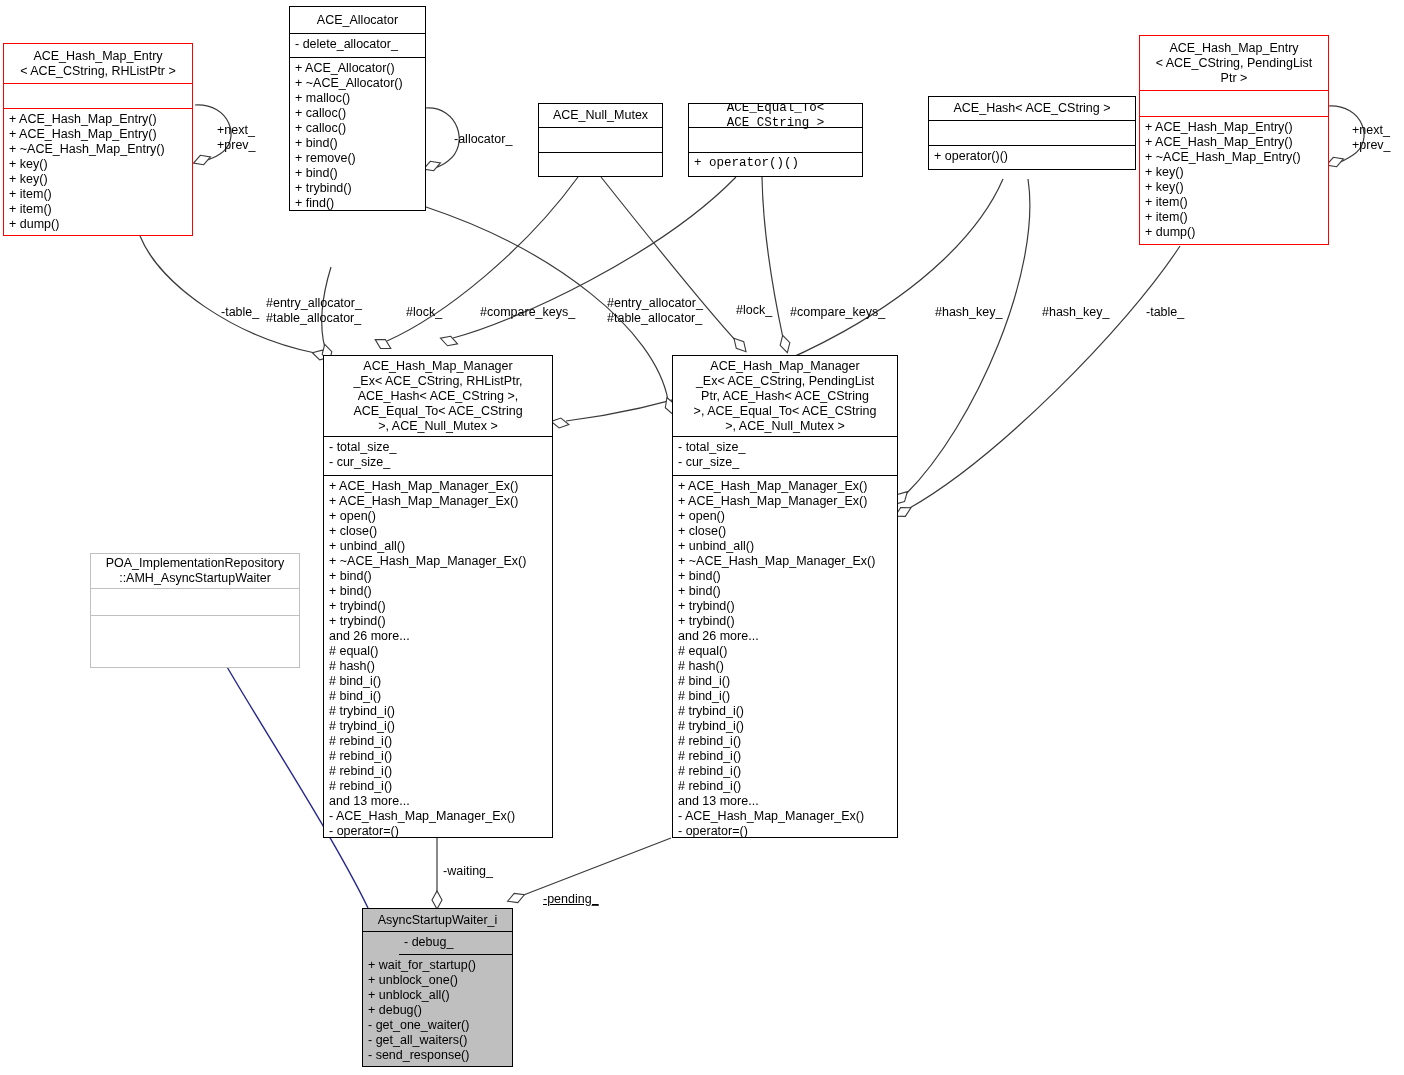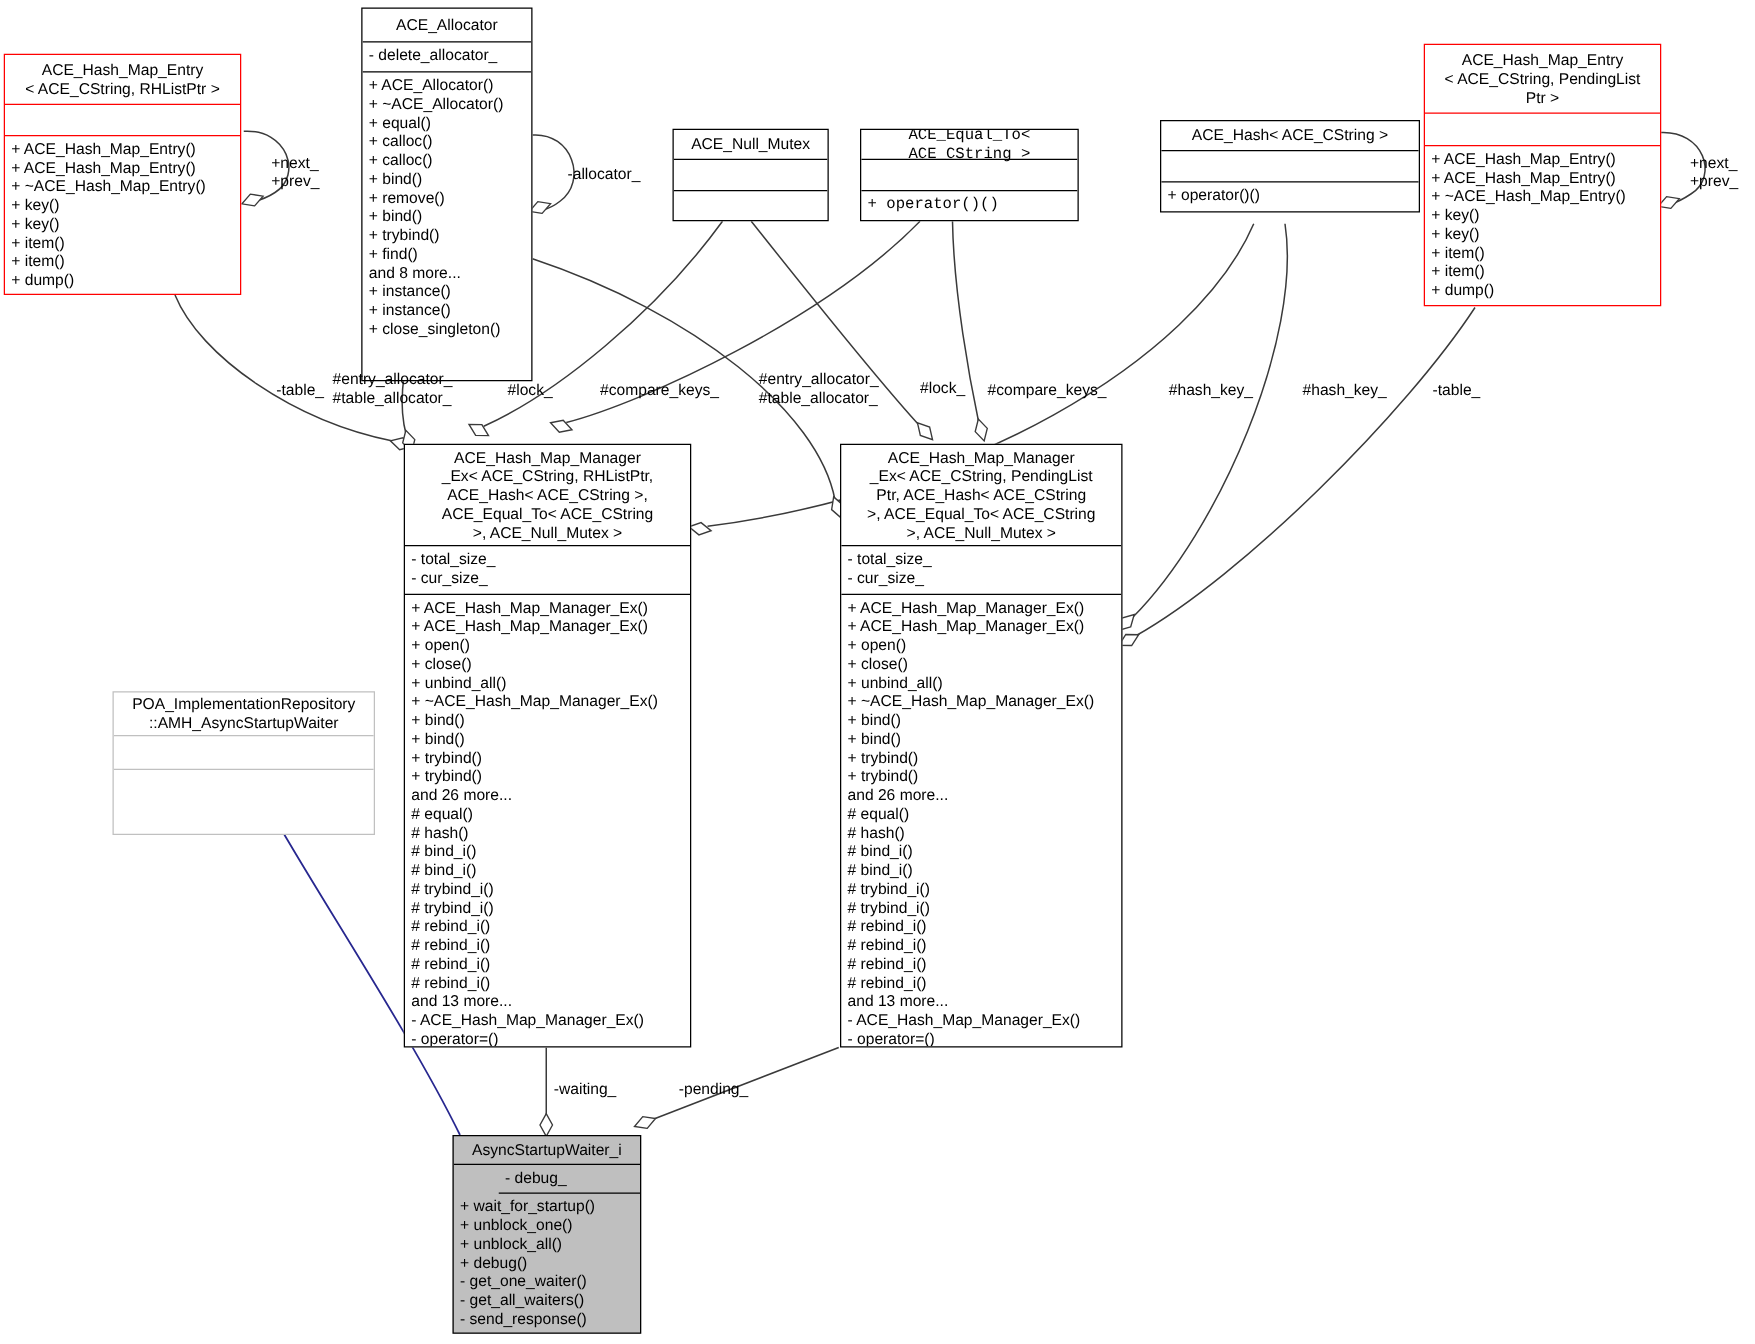--- a/index.html
+++ b/index.html
@@ -28,21 +28,21 @@
     box-sizing:border-box;border-bottom:1px solid var(--bc,#000);
     padding:3px 5px;flex:none;overflow:hidden;
   }
   .uml-methods{padding:3px 5px;flex:1;overflow:hidden;}
   .line{white-space:nowrap;}
   .edge-label{position:absolute;white-space:pre-line;}
   .edge-label.center{text-align:left;}
   
   #box-entry-left   {left:3px;   top:43px;  width:190px; height:193px;}
   #box-entry-left .uml-title{height:40px;}  #box-entry-left .uml-attrs{height:25px;}
-  #box-allocator    {left:289px; top:6px;   width:137px; height:299px;}
+  #box-allocator    {left:289px; top:6px;   width:137px; height:205px;}
   #box-allocator .uml-title{height:27px;}   #box-allocator .uml-attrs{height:24px;}
   #box-null-mutex   {left:538px; top:103px; width:125px; height:74px;}
   #box-null-mutex .uml-title{height:24px;}  #box-null-mutex .uml-attrs{height:25px;}
   #box-equal-to     {left:688px; top:103px; width:175px; height:74px;font-family:Liberation Mono, monospace;}
   #box-equal-to .uml-title{height:24px;}    #box-equal-to .uml-attrs{height:25px;}
   #box-hash         {left:928px; top:96px; width:208px; height:74px;}
   #box-hash .uml-title{height:24px;}        #box-hash .uml-attrs{height:25px;}
   #box-entry-right  {left:1139px;top:35px;  width:190px; height:210px;}
   #box-entry-right .uml-title{height:55px;} #box-entry-right .uml-attrs{height:26px;}
   #box-manager-left {left:323px; top:355px; width:230px; height:483px;}
@@ -61,21 +61,21 @@
   #lbl-ea-left        {left:266px;top:296px;}
   #lbl-lock-left      {left:406px;top:305px;}
   #lbl-compare-left   {left:480px;top:305px;}
   #lbl-ea-right       {left:607px;top:296px;}
   #lbl-lock-right     {left:736px;top:303px;}
   #lbl-compare-right  {left:790px;top:305px;}
   #lbl-hash-left      {left:935px;top:305px;}
   #lbl-hash-right     {left:1042px;top:305px;}
   #lbl-table-right    {left:1146px;top:305px;}
   #lbl-waiting        {left:443px;top:864px;}
-  #lbl-pending        {left:543px;top:864px;}
+  #lbl-pending        {left:543px;top:892px;text-decoration:underline;}
 </style>
 </head>
 <body>
 
 <div id="canvas">
 
   <svg id="edges" viewBox="0 0 1404 1075" xmlns="http://www.w3.org/2000/svg">
     <g fill="none" stroke="#3a3a3a" stroke-width="1.2">
 
       <path d="M 195,105 C 230,103 242,140 220,154 C 214,158 208,160 203,161"></path>
@@ -137,21 +137,21 @@
   </div>
 
   <div class="uml-box" id="box-allocator">
     <div class="uml-title">ACE_Allocator</div>
     <div class="uml-attrs">
         <div class="line">- delete_allocator_</div>
       </div>
     <div class="uml-methods">
         <div class="line">+ ACE_Allocator()</div>
         <div class="line">+ ~ACE_Allocator()</div>
-        <div class="line">+ equal()</div>
+        <div class="line">+ malloc()</div>
         <div class="line">+ calloc()</div>
         <div class="line">+ calloc()</div>
         <div class="line">+ bind()</div>
         <div class="line">+ remove()</div>
         <div class="line">+ bind()</div>
         <div class="line">+ trybind()</div>
         <div class="line">+ find()</div>
         <div class="line">and 8 more...</div>
         <div class="line">+ instance()</div>
         <div class="line">+ instance()</div>

